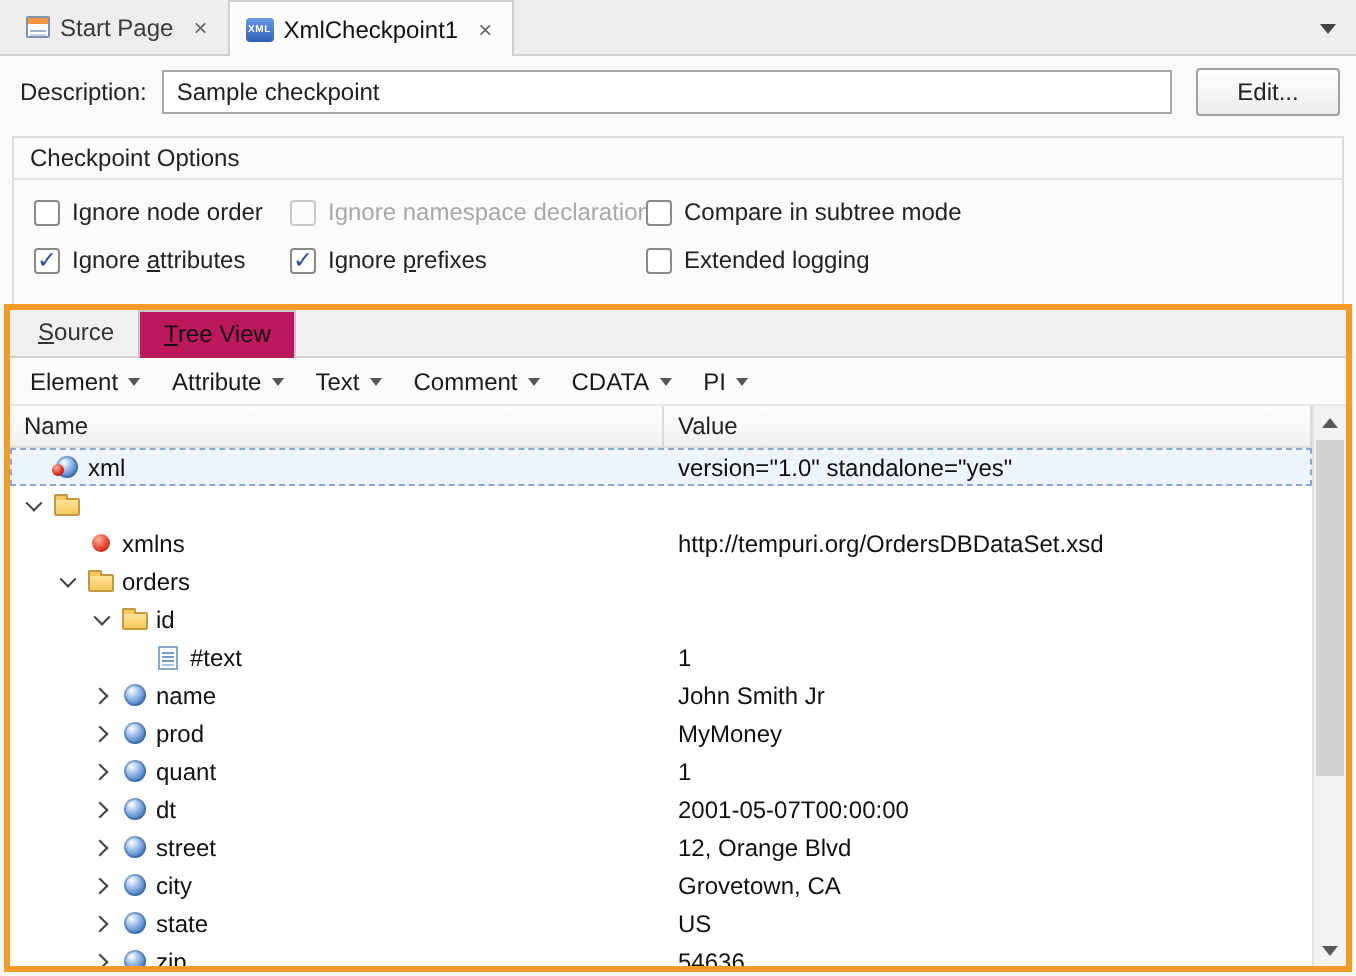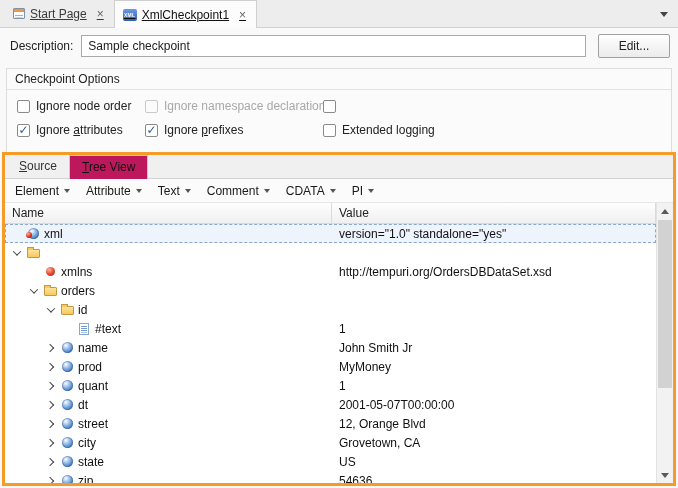--- a/index.html
+++ b/index.html
@@ -3,21 +3,21 @@
 <meta charset="utf-8">
 <style>
   * { box-sizing: border-box; margin: 0; padding: 0; }
   html,body { width: 678px; height: 488px; }
   body { font-family: "Liberation Sans", "DejaVu Sans", sans-serif; font-size: 12px; color:#222; background:#f7f7f7; }
   #app { position:relative; width:678px; height:488px; overflow:hidden; background:#f9f9f9; }
   u { text-decoration: underline; }
 
   
   #tabbar { position:absolute; top:0; left:0; right:0; height:28px; background:#ededed; border-bottom:1px solid #d0d0d0; display:flex; align-items:flex-end; padding-left:5px; }
-  .tab { height:27px; display:flex; align-items:center; gap:5px; padding:0 8px; color:#3a3a3a; cursor:default;text-decoration:underline; }
+  .tab { height:27px; display:flex; align-items:center; gap:5px; padding:0 8px; color:#3a3a3a; cursor:default; }
   .tab.active { background:#fcfcfc; border:1px solid #cfcfcf; border-bottom:none; margin-bottom:-1px; height:28px; color:#111; }
   .closex { font-size:12px; color:#666; margin-left:3px; width:11px; text-align:center; }
   .ic-start { position:relative; width:12px; height:11px; border:1px solid #7d93ad; background:#fff; border-radius:1px; flex:none; }
   .ic-start::before { content:""; position:absolute; left:0; right:0; top:0; height:3px; background:#f2953c; }
   .ic-start::after { content:""; position:absolute; left:1px; right:1px; top:6px; height:1px; background:#9ab4cf; box-shadow:0 2px 0 #c8d6e4; }
   .ic-xmlfile { width:14px; height:12px; border-radius:2px; background:linear-gradient(180deg,#6a9ae4,#2e5fb8); color:#fff; font-size:5px; font-weight:bold; display:flex; align-items:center; justify-content:center; letter-spacing:.3px; flex:none; }
   #tab-overflow { position:absolute; right:10px; top:12px; width:0; height:0; border-left:4px solid transparent; border-right:4px solid transparent; border-top:5px solid #444; }
 
   
   #descrow { position:absolute; top:34px; left:10px; right:8px; height:24px; display:flex; align-items:center; }
@@ -112,20 +112,21 @@
       <label class="opt">
         <span class="cb"></span>
         <span class="cblabel">I<u>g</u>nore node order</span>
       </label>
       <label class="opt dis">
         <span class="cb"></span>
         <span class="cblabel">Ignore namespace declarations</span>
       </label>
       <label class="opt">
         <span class="cb"></span>
+        <span class="cblabel">Compare in subtree mode</span>
       </label>
       <label class="opt">
         <span class="cb on"></span>
         <span class="cblabel">Ignore <u>a</u>ttributes</span>
       </label>
       <label class="opt">
         <span class="cb on"></span>
         <span class="cblabel">Ignore <u>p</u>refixes</span>
       </label>
       <label class="opt">

